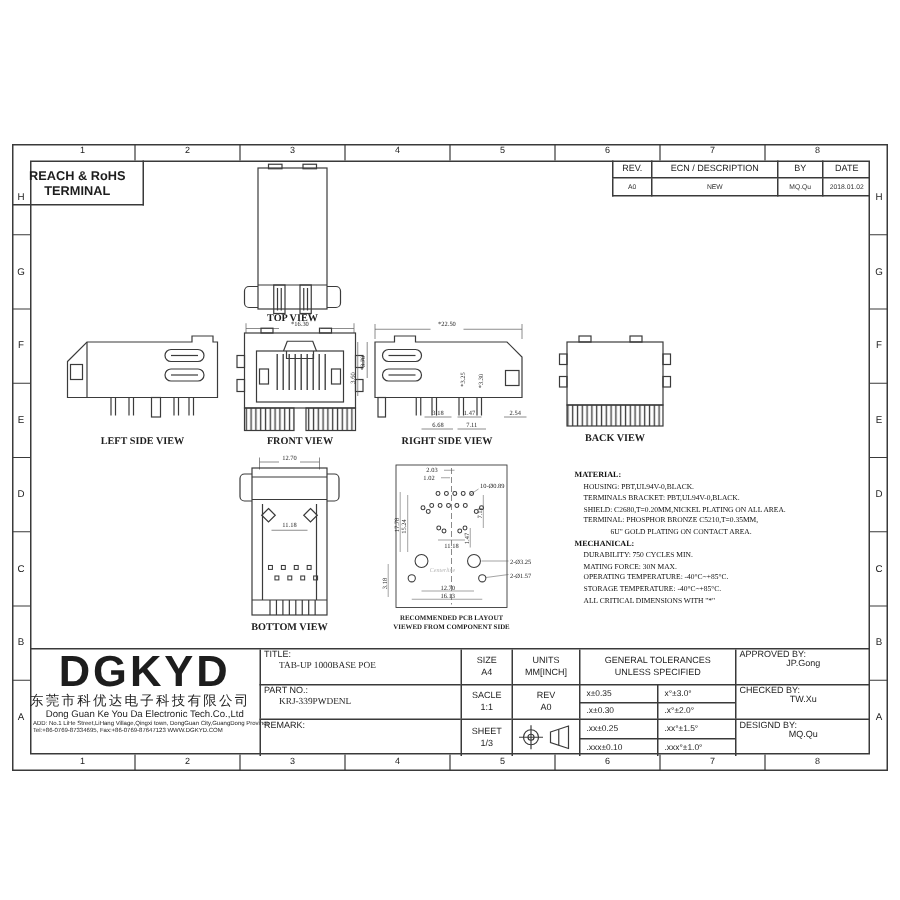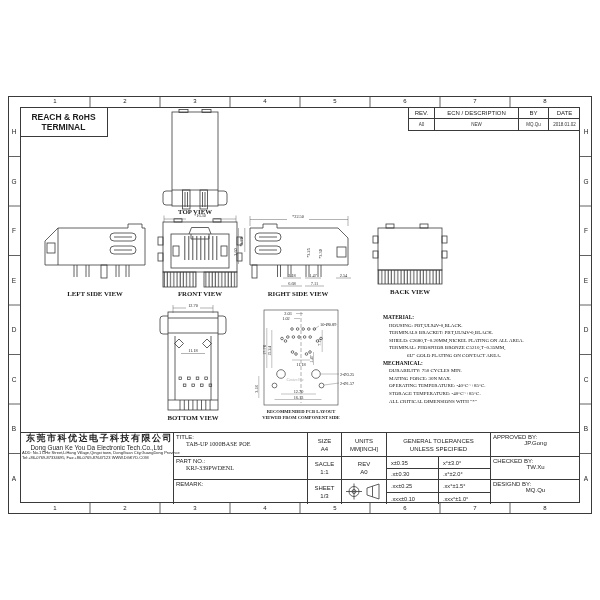--- a/index.html
+++ b/index.html
@@ -5,21 +5,21 @@
   html,body{margin:0;padding:0;background:#fff;}
   .canvas{position:relative;width:600px;height:600px;background:#ffffff;overflow:hidden;
           font-family:"Liberation Sans",sans-serif;color:#1d1d1d;}
   .abs{position:absolute;box-sizing:border-box;}
   .outerB{left:8px;top:96px;width:584px;height:418px;border:1px solid #3a3a3a;}
   .innerB{left:20px;top:107px;width:560px;height:396px;border:1px solid #3a3a3a;}
   .gnum{position:absolute;top:0;width:70px;height:11px;line-height:11px;text-align:center;
         font-size:6px;color:#222;}
   .grow{position:absolute;left:0;width:12px;height:49.5px;line-height:49.5px;text-align:center;
         font-size:6.5px;color:#222;}
-  .reach{left:20px;top:107px;width:88px;height:30px;border-right:1px solid #3a3a3a;
+  .reach{left:8px;top:107px;width:88px;height:30px;border-right:1px solid #3a3a3a;
          border-bottom:1px solid #3a3a3a;display:flex;flex-direction:column;align-items:center;
          justify-content:center;font-size:8.5px;font-weight:600;line-height:10px;}
   
   .revtable{left:408px;top:107px;width:172px;height:24px;display:grid;
             grid-template-columns:26px 84px 30px 32px;grid-template-rows:12px 12px;}
   .revtable>div{box-sizing:border-box;border-left:1px solid #3a3a3a;border-bottom:1px solid #3a3a3a;
             display:flex;align-items:center;justify-content:center;overflow:hidden;}
   .revtable .hdr{font-size:6px;}
   .revtable .dat{font-size:4.5px;color:#333;}
   
@@ -29,21 +29,21 @@
   .notes .it{padding-left:6px;}
   .notes .it2{padding-left:24px;}
   
   .tblock{left:20px;top:432px;width:560px;height:71px;border-top:1px solid #3a3a3a;font-size:6px;}
   .tb{position:absolute;box-sizing:border-box;}
   .bl{border-left:1px solid #3a3a3a;}
   .bt{border-top:1px solid #3a3a3a;}
   .lbl{font-size:6px;padding:1px 0 0 2px;}
   .ctr{text-align:center;}
   .logoTxt{font-size:29px;font-weight:bold;letter-spacing:2px;text-align:center;line-height:28px;margin-top:1px;}
-  .cnTxt{font-size:9px;font-weight:bold;letter-spacing:1.5px;text-align:right;line-height:11px;white-space:nowrap;}
+  .cnTxt{font-size:9px;font-weight:normal;letter-spacing:1.5px;text-align:left;line-height:11px;white-space:nowrap;}
   .enTxt{font-size:6.4px;text-align:center;line-height:7px;white-space:nowrap;}
   .addrTxt{font-size:4px;text-align:left;line-height:4.6px;white-space:nowrap;padding-left:2px;color:#222;}
   .twoLine{display:flex;flex-direction:column;align-items:center;justify-content:center;height:100%;line-height:8px;}
   .serifVal{font-family:"Liberation Serif",serif;}
   .tolcell{display:flex;align-items:center;padding-left:4px;font-size:5.6px;}
   
   svg text{stroke:none;fill:#1d1d1d;}
   .vlabel{font:600 6.8px "Liberation Serif",serif;text-anchor:middle;}
   .dim{font:4.3px "Liberation Serif",serif;text-anchor:middle;}
   .dimS{font:4.3px "Liberation Serif",serif;text-anchor:start;}
@@ -340,20 +340,21 @@
     <div class="it">DURABILITY: 750 CYCLES MIN.</div>
     <div class="it">MATING FORCE: 30N MAX.</div>
     <div class="it">OPERATING TEMPERATURE: -40°C~+85°C.</div>
     <div class="it">STORAGE TEMPERATURE: -40°C~+85°C.</div>
     <div class="it">ALL CRITICAL DIMENSIONS WITH "*"</div>
   </div>
 
   <div class="abs tblock">
 
     <div class="tb" style="left:0;top:0;width:153px;height:71px">
+      <div class="logoTxt">DGKYD</div>
       <div class="cnTxt">东莞市科优达电子科技有限公司</div>
       <div class="enTxt">Dong Guan Ke You Da Electronic Tech.Co.,Ltd</div>
       <div class="addrTxt">ADD: No.1 LiHe Street,LiHang Village,Qingxi town, DongGuan City,GuangDong Province</div>
       <div class="addrTxt">Tel:+86-0769-87334695, Fax:+86-0769-87647123  WWW.DGKYD.COM</div>
     </div>
 
     <div class="tb bl" style="left:153px;top:0;width:134px;height:23px">
       <div class="lbl">TITLE:</div>
       <div class="serifVal" style="font-size:6.2px;padding-left:12px">TAB-UP 1000BASE POE</div>
     </div>

